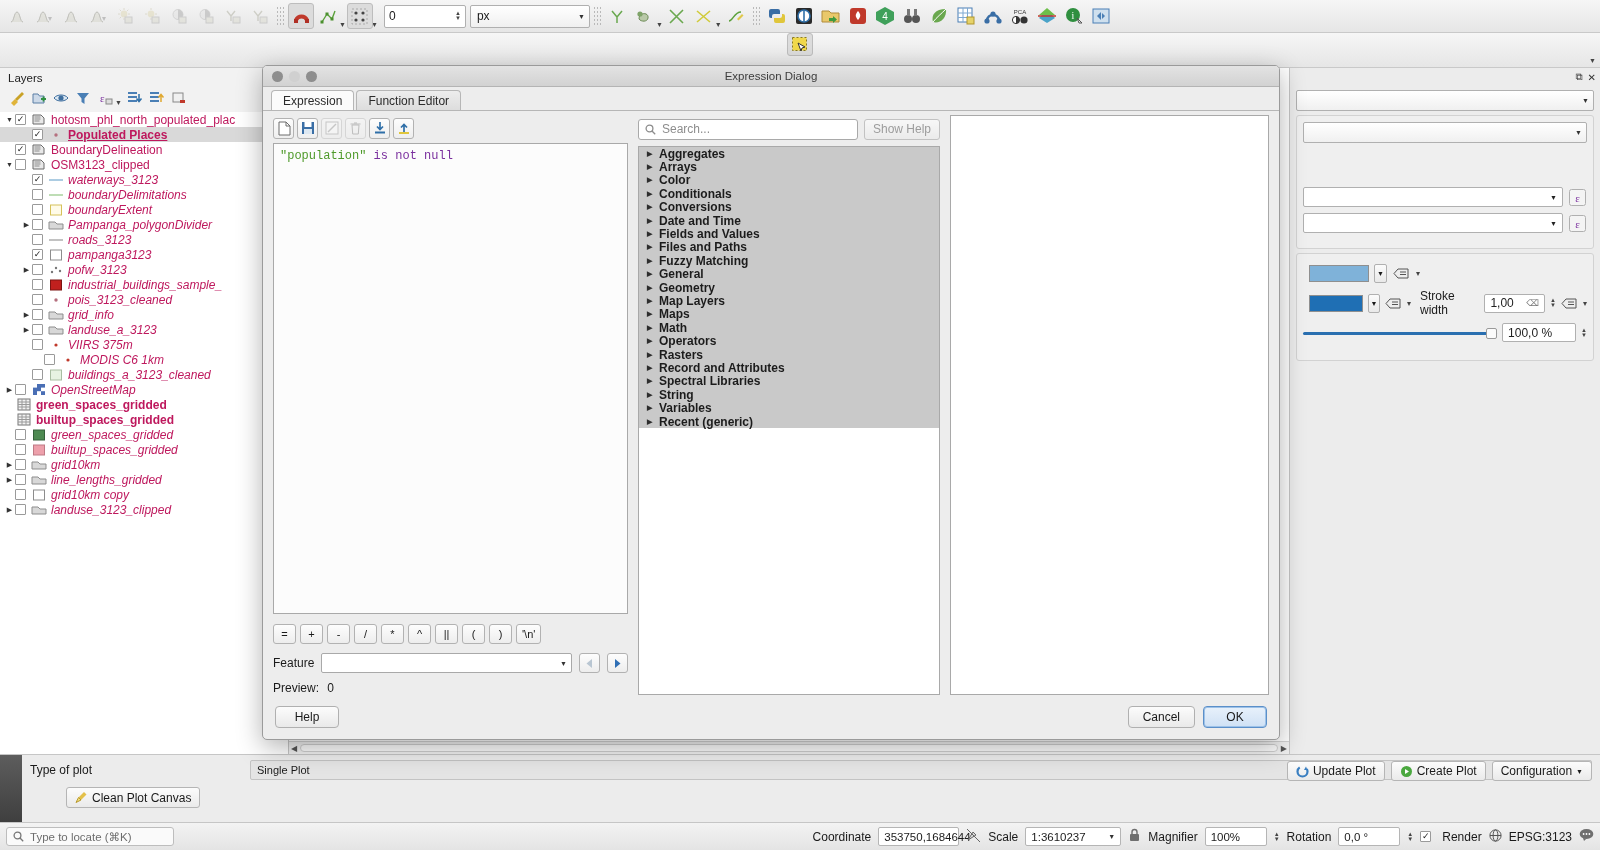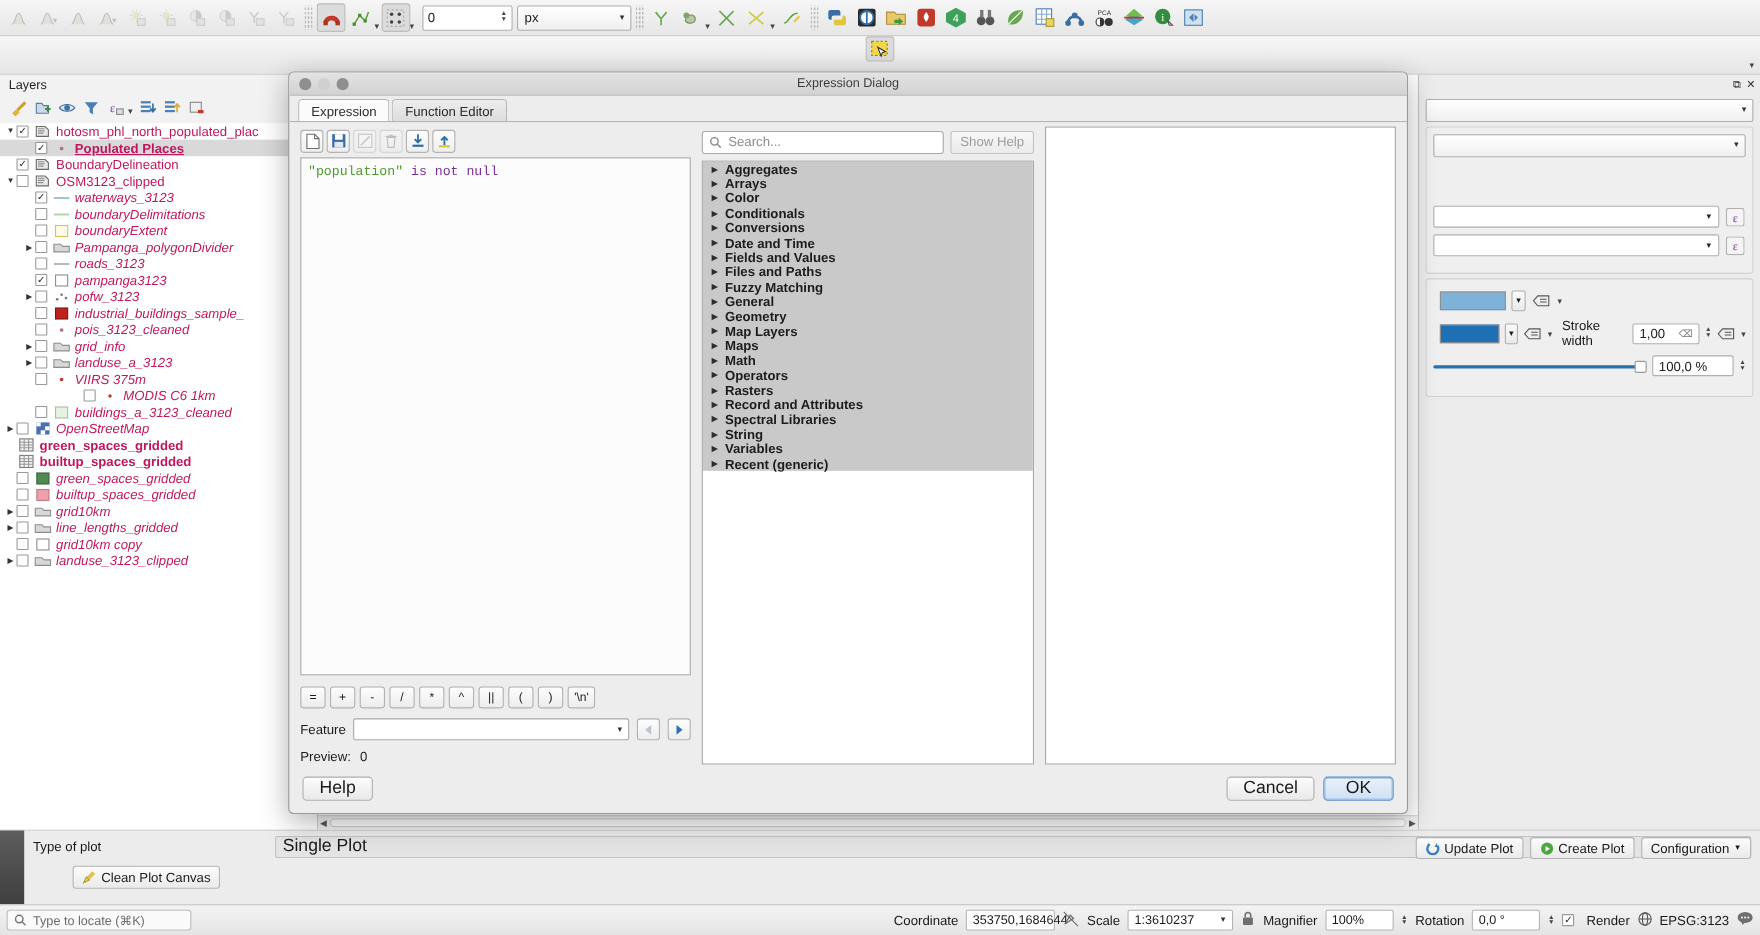--- a/index.html
+++ b/index.html
@@ -93,21 +93,21 @@
   .slider { flex:1; height:14px; position:relative; }
   .slider .track { position:absolute; top:6px; left:0; right:0; height:3px; background:#2a6fb0; border-radius:2px;}
   .slider .knob { position:absolute; right:0; top:2px; width:11px; height:11px; background:#fbfbfb; border:1px solid #9a9a9a; border-radius:2px;}
 
   
   .plotdock { height:68px; display:flex; flex:none; border-top:1px solid #c6c6c6; background:#ececec;}
   .plot-tabstrip { width:22px; background:linear-gradient(#5d5d5d,#3f3f3f); flex:none;}
   .plot-main { flex:1; position:relative; }
   .plot-row { display:flex; align-items:center; height:26px; padding:4px 0 0 8px;}
   .plot-lbl { width:220px; font-size:12px; }
-  .roBox { flex:1; margin-right:8px; height:20px; background:#e4e4e4; border:1px solid #c3c3c3; border-radius:2px; display:flex; align-items:center; padding:0 6px; font-size:16px;}
+  .roBox { flex:1; margin-right:8px; height:20px; background:#e4e4e4; border:1px solid #c3c3c3; border-radius:2px; display:flex; align-items:center; padding:0 6px; font-size:11px;}
   .btn {
     height:21px; border:1px solid #b5b5b5; border-radius:3px;
     background:linear-gradient(#fcfcfc,#eaeaea); display:inline-flex; align-items:center;
     gap:4px; padding:0 8px; font-size:12px; color:#1a1a1a;
   }
   .btn.small { height:20px; }
 
   
   .status {
     height:28px; flex:none; background:linear-gradient(#f3f3f3,#e4e4e4);
@@ -175,21 +175,21 @@
   .funclist { flex:1; border:1px solid #a9a9a9; background:#fff; overflow:hidden; min-height:0;font-weight:bold;}
   .funclist .inner { background:#c9c9c9; }
   .frow { height:13.4px; display:flex; align-items:center; padding-left:8px; font-size:12px; color:#1c1c1c;}
   .frow .tri { width:12px; font-size:7px; color:#2d2d2d;}
 
   .colR { flex:1; display:flex; flex-direction:column; margin-left:10px; }
   .helpbox { flex:1; border:1px solid #a9a9a9; background:#fff; margin:4px 0 0 0; min-height:0;}
 
   .dlg-foot { height:44px; flex:none; display:flex; align-items:center; padding:0 12px; gap:8px;}
   .fbtn { height:22px; min-width:64px; padding:0 14px; border:1px solid #b0b0b0; border-radius:4px;
-    background:linear-gradient(#fcfcfc,#e9e9e9); display:flex; align-items:center; justify-content:center; font-size:16px;}
+    background:linear-gradient(#fcfcfc,#e9e9e9); display:flex; align-items:center; justify-content:center; font-size:12px;}
   .fbtn.primary { border-color:#5b8fc9; background:linear-gradient(#e8f1fb,#cfe1f5); box-shadow:0 0 0 1px #9dc2e8 inset;}
   .spacer { flex:1; }
 </style>
 </head>
 <body>
 
 <div class="app">
 
   <div class="toolbar">
     <span class="tb-btn dim">
@@ -288,21 +288,21 @@
     </span>
       <span class="caret">▼</span>
 
     <div class="spin" style="margin-left:5px;width:82px;">
       <span>0</span>
       <span class="spin-arrows">
           <span>▲</span>
           <span>▼</span>
         </span>
     </div>
-    <div class="combo" style="margin-left:3px;width:104px;align-items:center;">
+    <div class="combo" style="margin-left:3px;width:120px;align-items:center;">
       <span>px</span>
       <span class="arw">▼</span>
     </div>
 
     <span class="tb-sep"></span>
 
     <span class="tb-btn">
       <svg width="19" height="19" viewBox="0 0 19 19">
           <path d="M9 10 L9 16 M9 10 L4 4 M9 10 L14 4" stroke="#69a84f" stroke-width="1.5" fill="none"></path>
         </svg>
@@ -722,21 +722,21 @@
           <div class="row" style="padding-left: 21px;">
             <span class="exp none">·</span>
             <span class="cb"></span>
             <span class="sym">
               <svg width="12" height="12" viewBox="0 0 12 12">
                 <circle cx="6" cy="6" r="1.6" fill="#c0392b"></circle>
               </svg>
             </span>
             <span class="lbl ">VIIRS 375m</span>
           </div>
-          <div class="row" style="padding-left: 21px; margin-left: 44px;">
+          <div class="row" style="padding-left: 33px;">
             <span class="exp none">·</span>
             <span class="cb"></span>
             <span class="sym">
               <svg width="12" height="12" viewBox="0 0 12 12">
                 <circle cx="6" cy="6" r="1.6" fill="#c0392b"></circle>
               </svg>
             </span>
             <span class="lbl ">MODIS C6 1km</span>
           </div>
           <div class="row" style="padding-left: 21px;">

